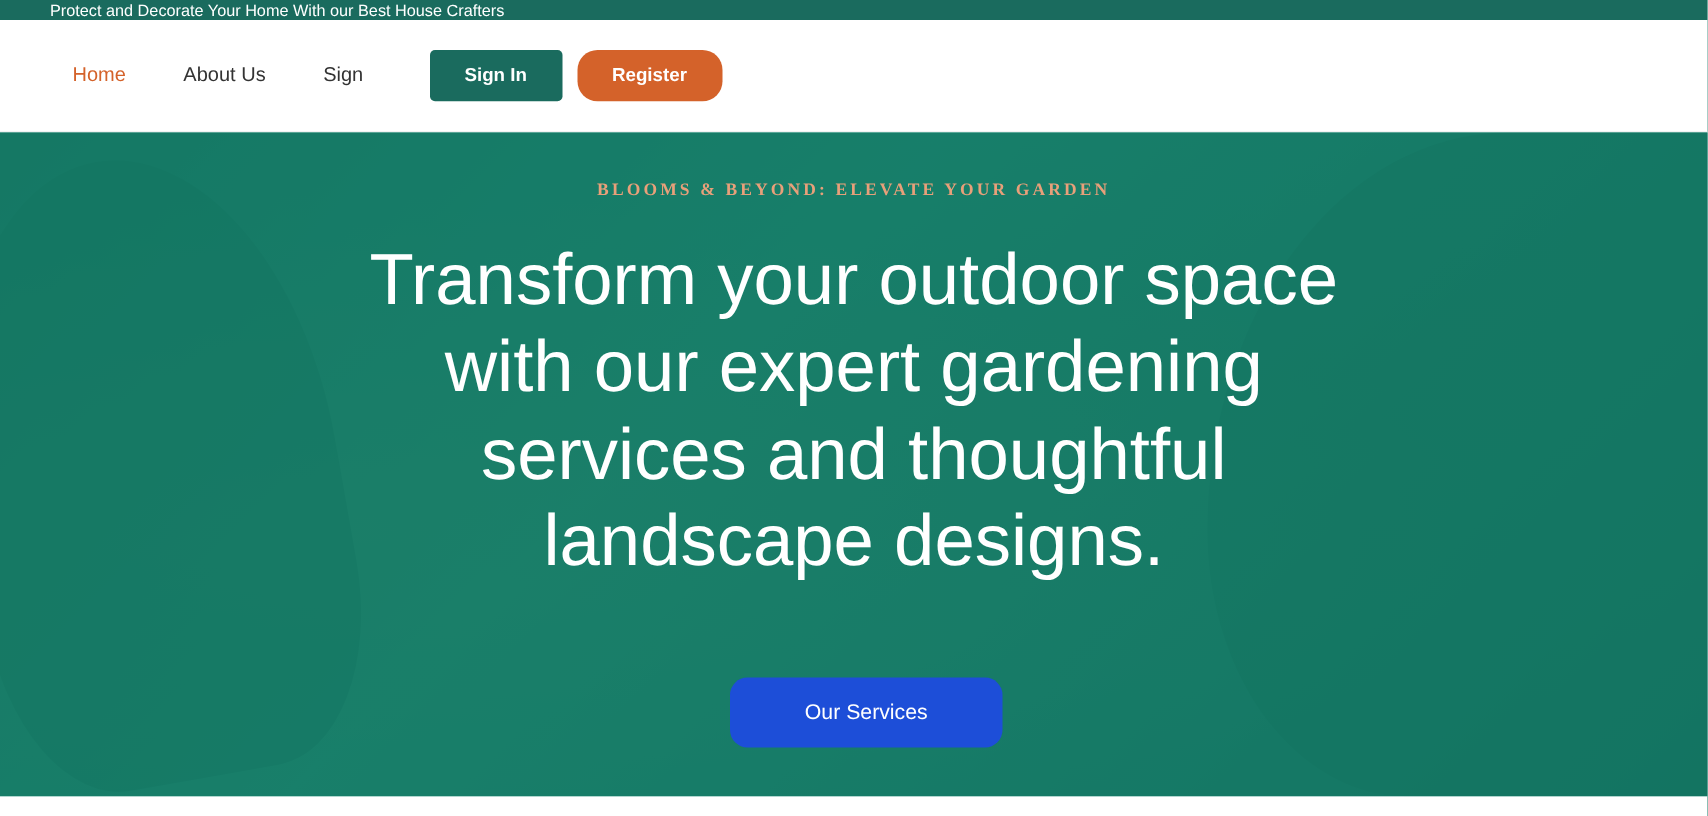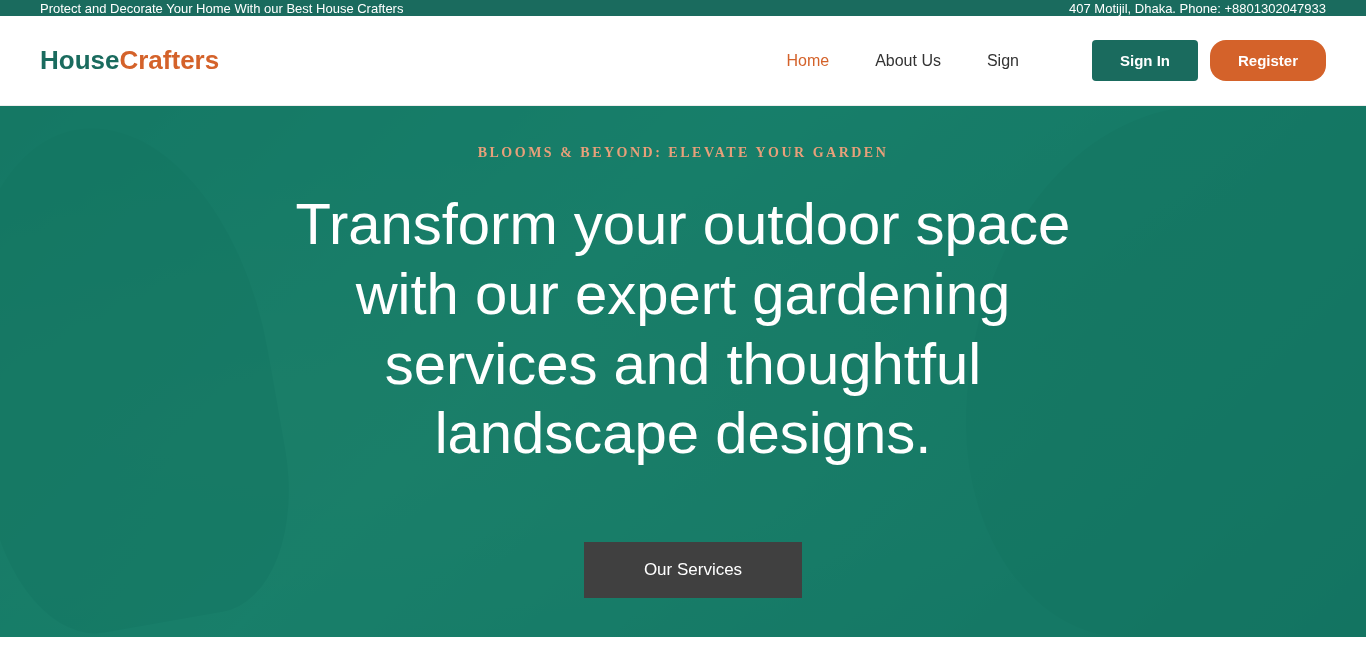--- a/index.html
+++ b/index.html
@@ -66,21 +66,20 @@
       color: #333;
     }
 
     .nav-link.active {
       color: #d4622a;
     }
 
     .nav-buttons {
       display: flex;
       gap: 12px;
-      margin-left: 20px;
       padding-left: 25px;
     }
 
     .btn-signin {
       background-color: #1a6b5e;
       color: #ffffff;
       border: none;
       padding: 12px 28px;
       font-size: 15px;
       font-weight: 600;
@@ -182,43 +181,39 @@
 
     .hero-title {
       color: #ffffff;
       font-size: 58px;
       font-weight: 300;
       line-height: 1.2;
       margin-bottom: 74px;
     }
 
     .btn-our-services {
-      background-color: #404040;
+      background-color: #1d4ed8;
       color: #ffffff;
       border: none;
       padding: 18px 60px;
       font-size: 17px;
       font-weight: 500;
-      border-radius: 0;
+      border-radius: 14px;
       cursor: pointer;
       margin-left: 20px;
     }
   </style>
 </head>
 <body>
 
 <div class="top-bar">
   <span>Protect and Decorate Your Home With our Best House Crafters</span>
-  <span>407 Motijil, Dhaka. Phone: +8801302047933</span>
 </div>
 
 <header class="header">
-  <a href="#" class="logo">
-    <span class="logo-house">House</span><span class="logo-crafters">Crafters</span>
-  </a>
 
   <nav class="nav">
     <a href="#" class="nav-link active">Home</a>
     <a href="#" class="nav-link">About Us</a>
     <a href="#" class="nav-link">Sign</a>
 
     <div class="nav-buttons">
       <button class="btn-signin">Sign In</button>
       <button class="btn-register">Register</button>
     </div>

